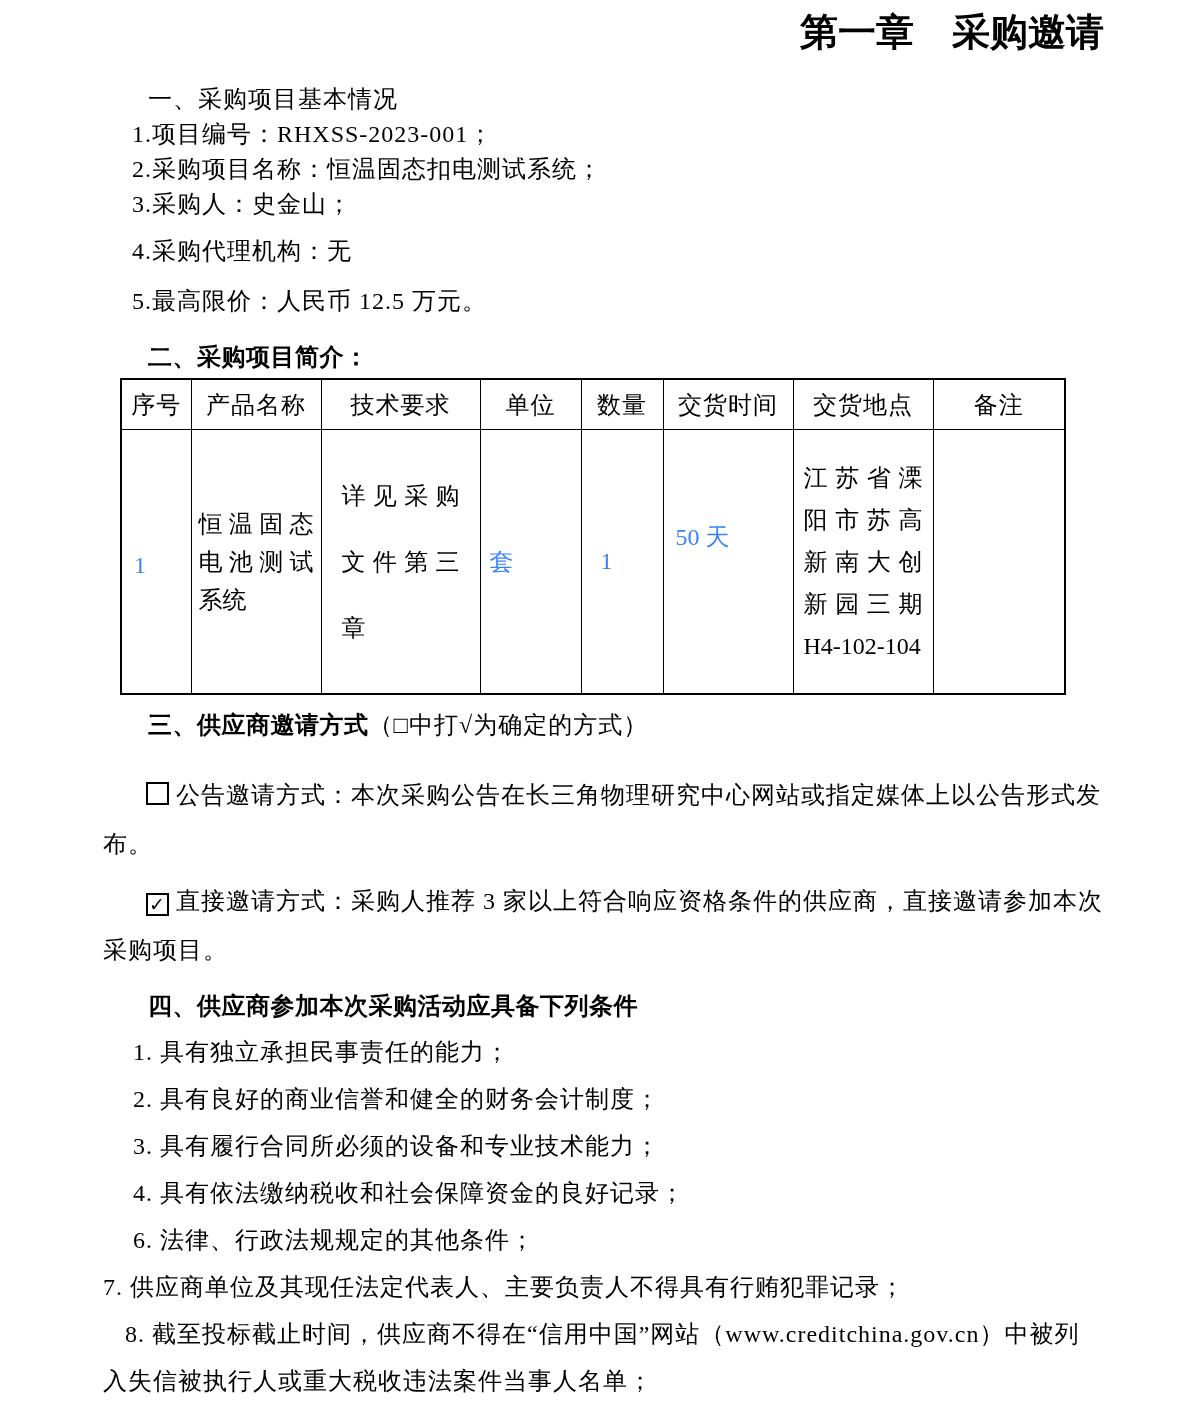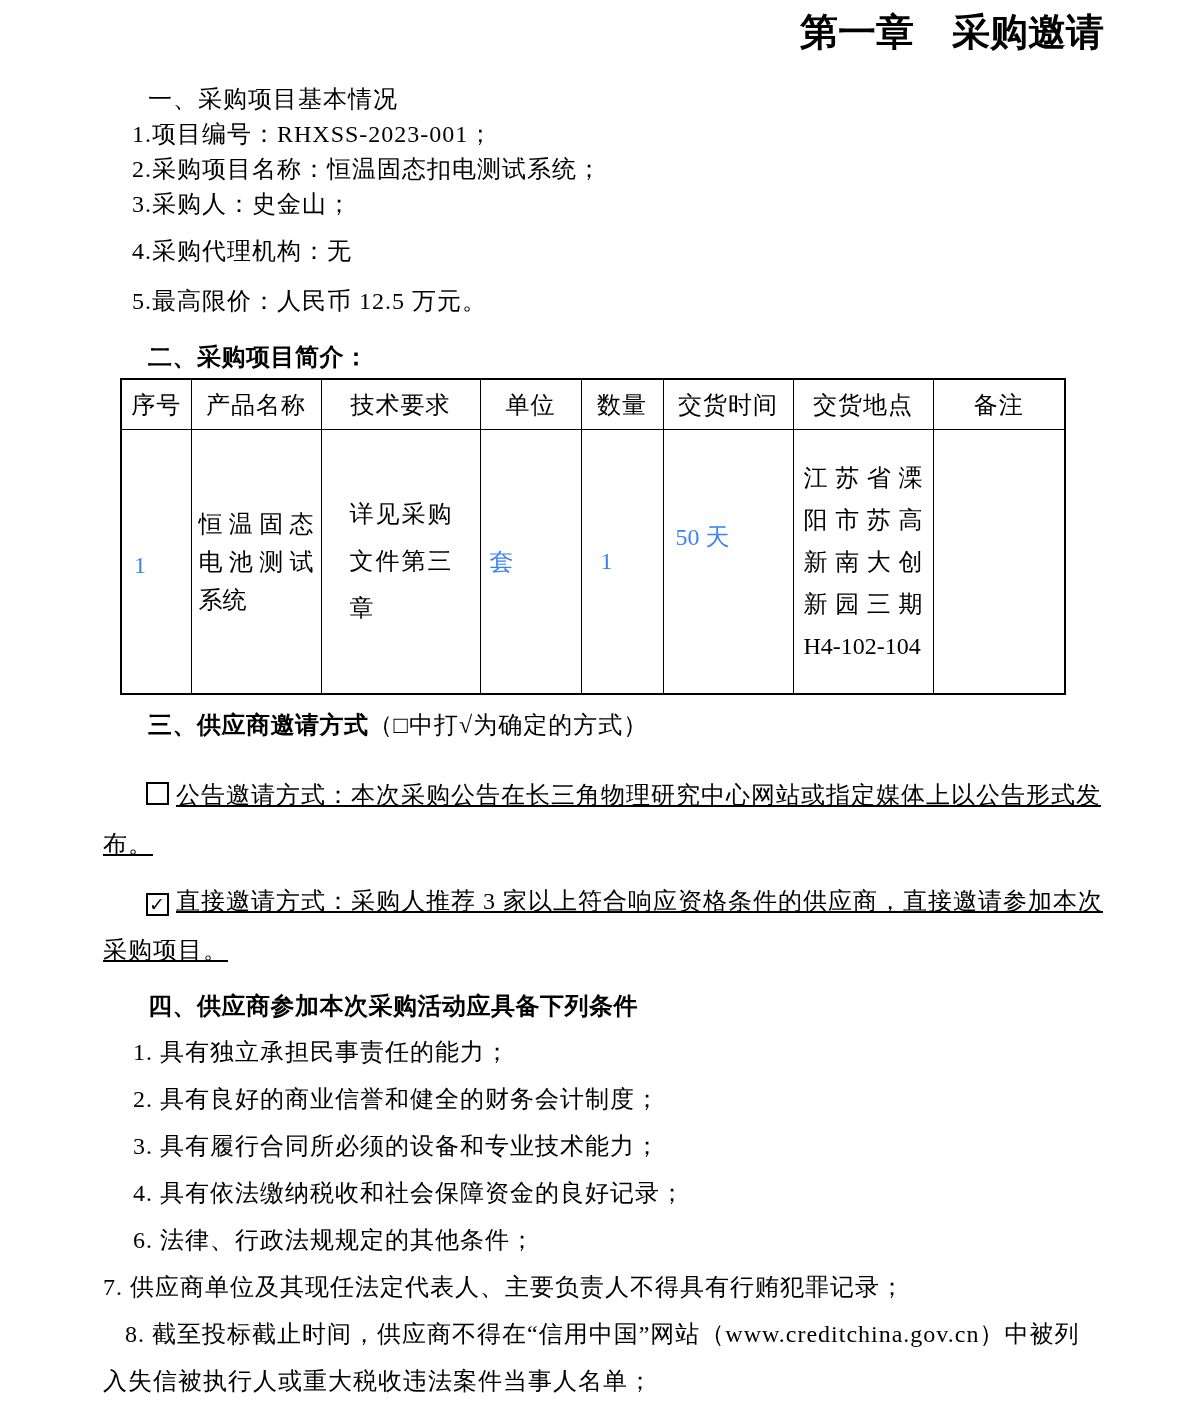--- a/index.html
+++ b/index.html
@@ -42,29 +42,29 @@
   }
   table.spec td {
     border: 1px solid #000;
     font-size: 24px; letter-spacing: 0;
     overflow: hidden;
   }
   tr.thead td { height: 47px; text-align: center; vertical-align: middle; letter-spacing: 1px; }
   tr.tbody td { height: 212px; vertical-align: middle; }
   td.seq   { vertical-align: top; padding: 8px 0 0 12px; }
   td.product { padding: 0 7px;  text-align: justify; text-justify: inter-character; line-height: 38px; }
-  td.tech    { padding: 0 28px; text-align: justify; text-justify: inter-character; line-height: 47px; }
+  td.tech    { padding: 0 20px; text-align: justify; text-justify: inter-character; line-height: 66px; }
   td.unit  { padding-left: 9px;  }
   td.qty   { padding-left: 19px; }
   td.dtime { padding-left: 12px; padding-bottom: 50px; }
   td.place { padding: 0 10px; text-align: justify; text-justify: inter-character; line-height: 42px; }
   .red { color: #3b82f6; }
 
   
-  .opt { line-height: 49px; text-indent: 43px; text-decoration: underline; }
+  .opt { line-height: 49px; text-indent: 43px; }
   .opt1 { margin-top: 28px; }
   .opt2 { margin-top: 8px; }
   .cbx {
     display: inline-block; width: 19px; height: 19px;
     border: 2px solid #000; margin-right: 7px;
     text-align: center; line-height: 18px; font-size: 19px;
     vertical-align: -2px; text-indent: 0;
     font-family: "DejaVu Sans", sans-serif;
   }
 

